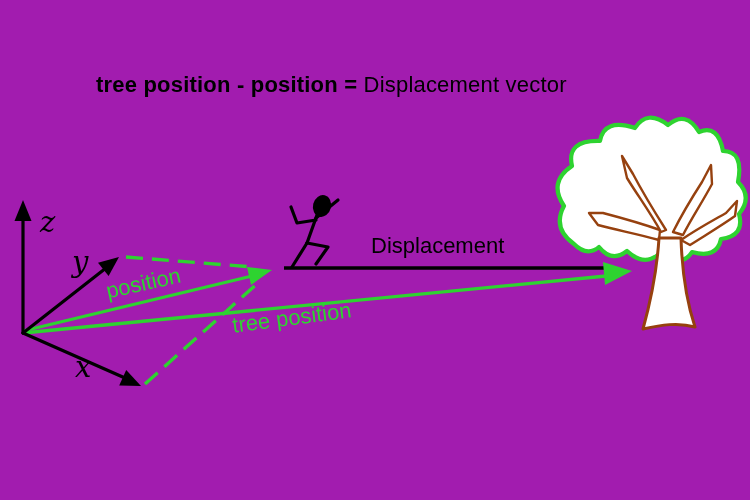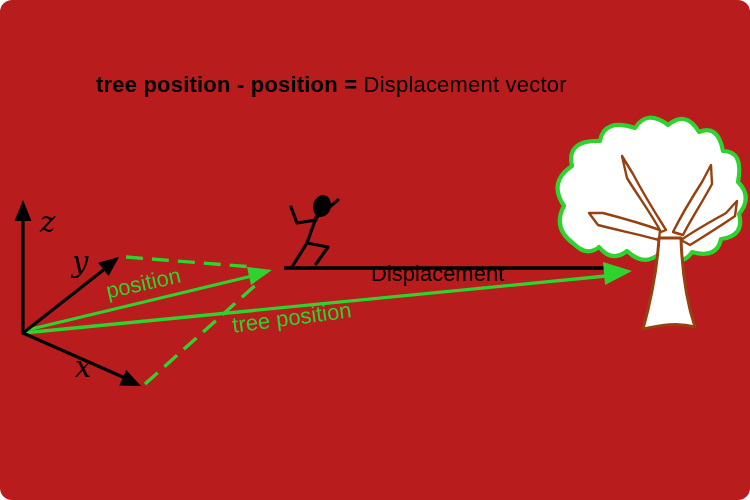--- a/index.html
+++ b/index.html
@@ -1,34 +1,34 @@
 <!DOCTYPE html>
 <html><head>
 <meta charset="utf-8">
 <style>
   html,body{margin:0;padding:0;background:#fff;}
   .canvas{
-    position:relative;width:750px;height:500px;background:#b91c1c;
-    font-family:"Liberation Sans",sans-serif;overflow:hidden;border-radius:12px;
+    position:relative;width:750px;height:500px;background:#a21caf;
+    font-family:"Liberation Sans",sans-serif;overflow:hidden;
   }
   .diagram-svg{position:absolute;left:0;top:0;}
   .title{
     position:absolute;left:96px;top:72px;font-size:22px;color:#000;
     white-space:nowrap;letter-spacing:0.2px;
   }
   .title .bold{font-weight:bold;}
   .axis-label{
     position:absolute;font-family:"DejaVu Serif",serif;font-style:italic;
     font-size:29px;color:#000;line-height:1;
   }
   .axis-z{left:40px;top:208px;}
   .axis-y{left:72px;top:248px;}
   .axis-x{left:75px;top:353px;}
   .lbl-displacement{
-    position:absolute;left:371px;top:233px;font-size:22px;color:#000;white-space:nowrap;margin-top:28px;
+    position:absolute;left:371px;top:233px;font-size:22px;color:#000;white-space:nowrap;
   }
   .green-label{
     position:absolute;font-size:22px;color:#2ed330;white-space:nowrap;line-height:1;
   }
   .lbl-position{left:104px;top:281px;transform:rotate(-12.5deg);transform-origin:0 0;}
   .lbl-tree-position{left:231px;top:315px;transform:rotate(-7.5deg);transform-origin:0 0;}
 </style>
 </head>
 <body>
 

